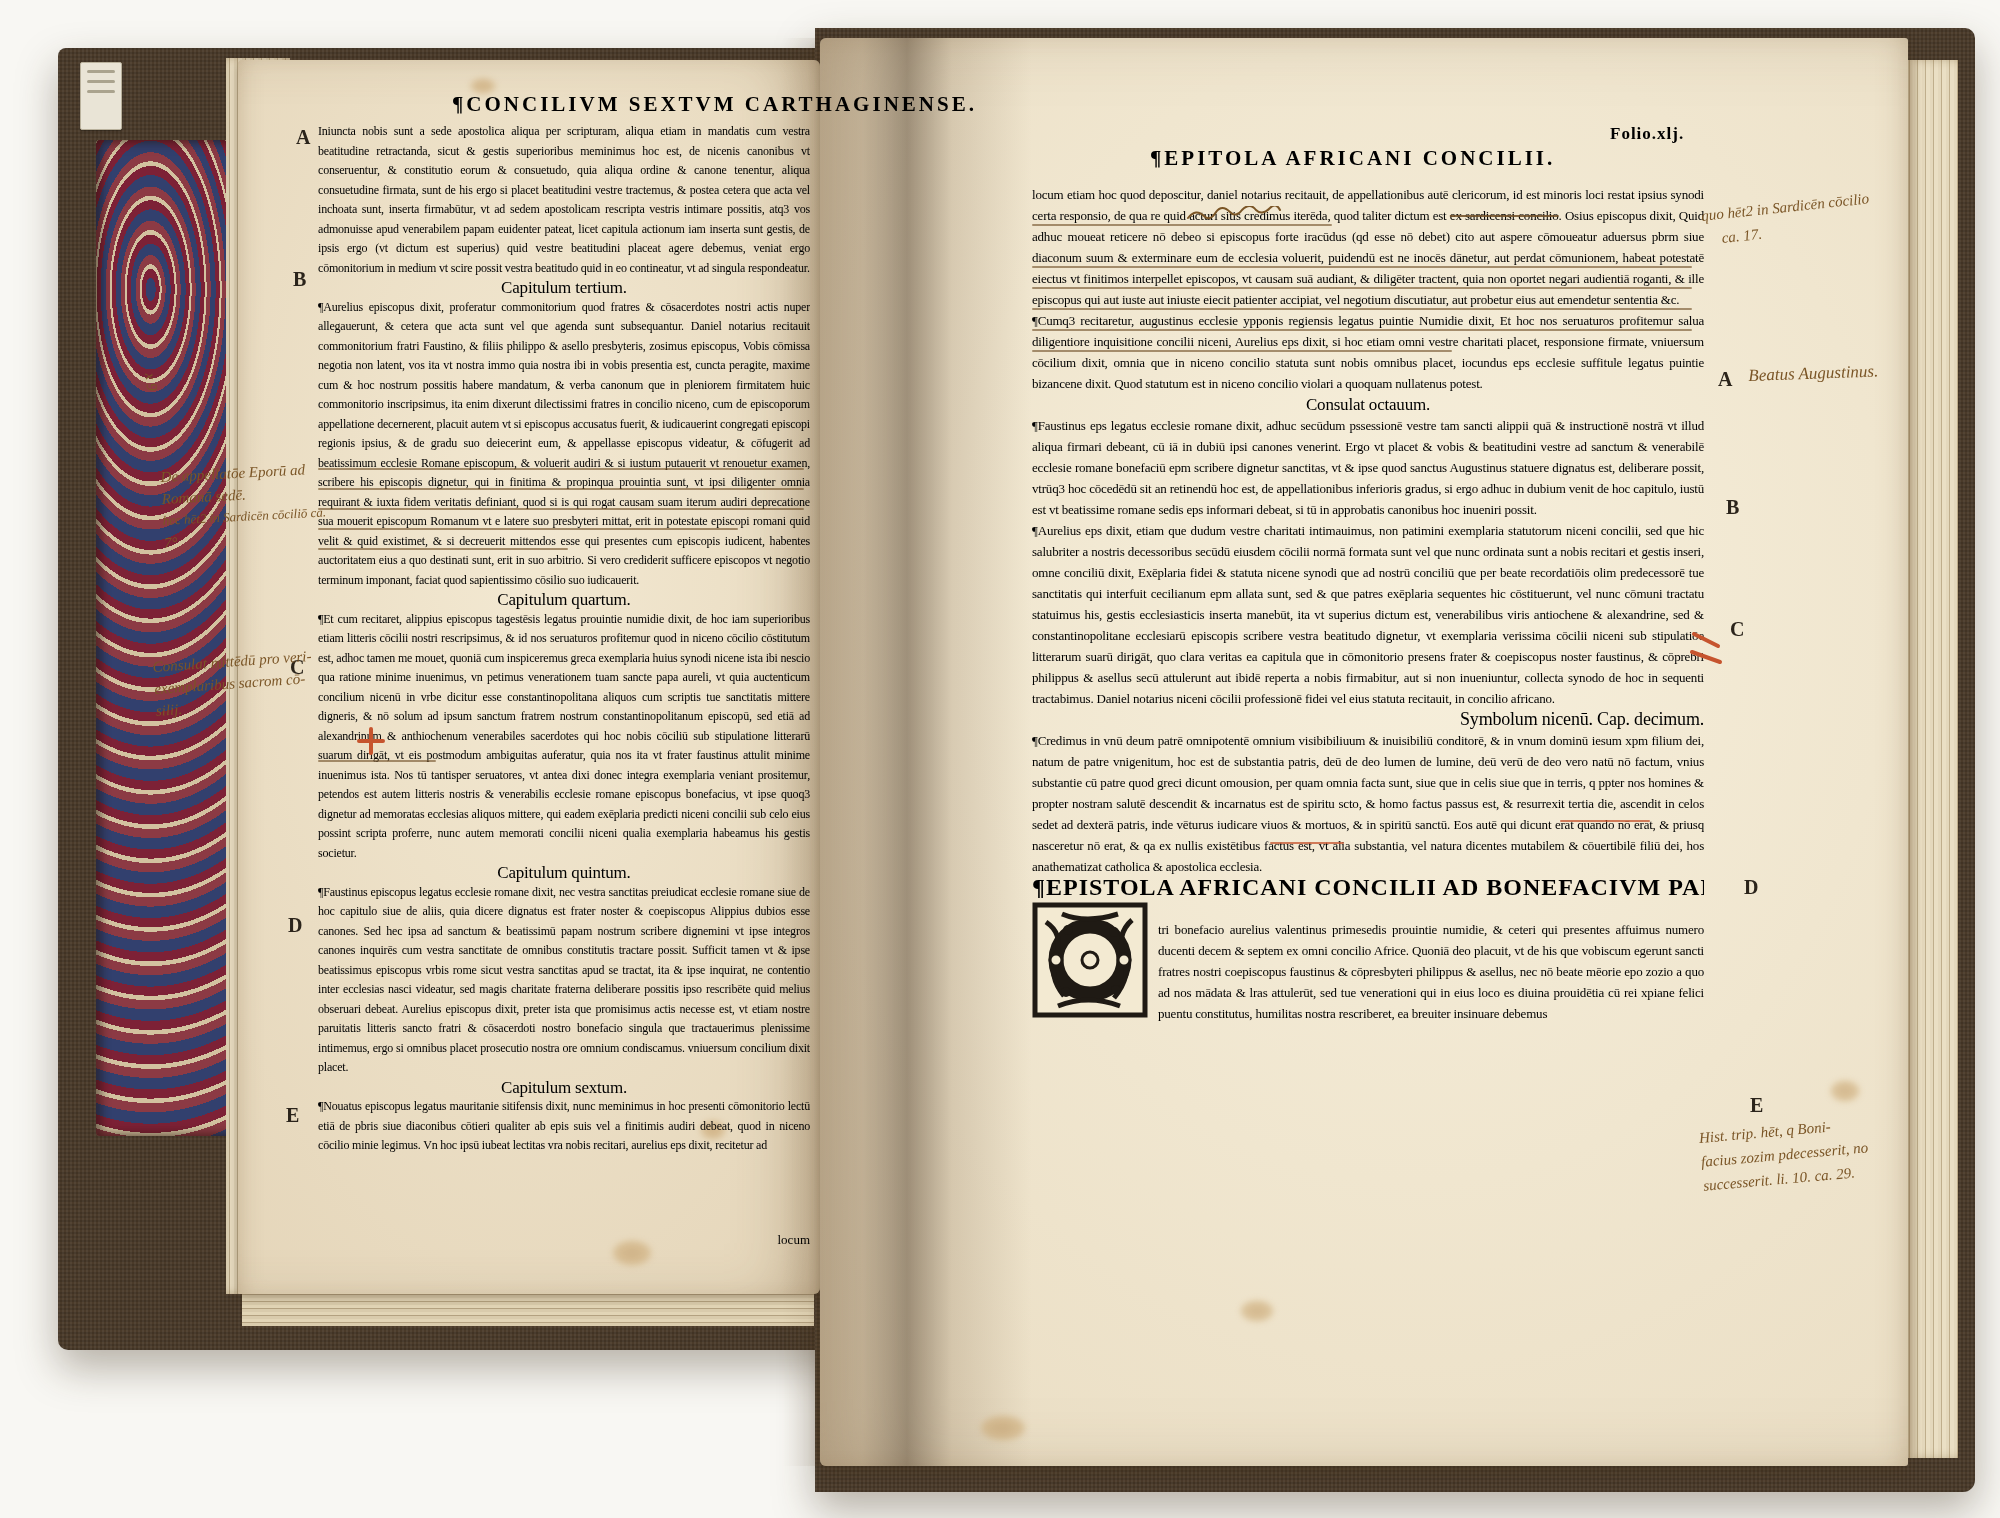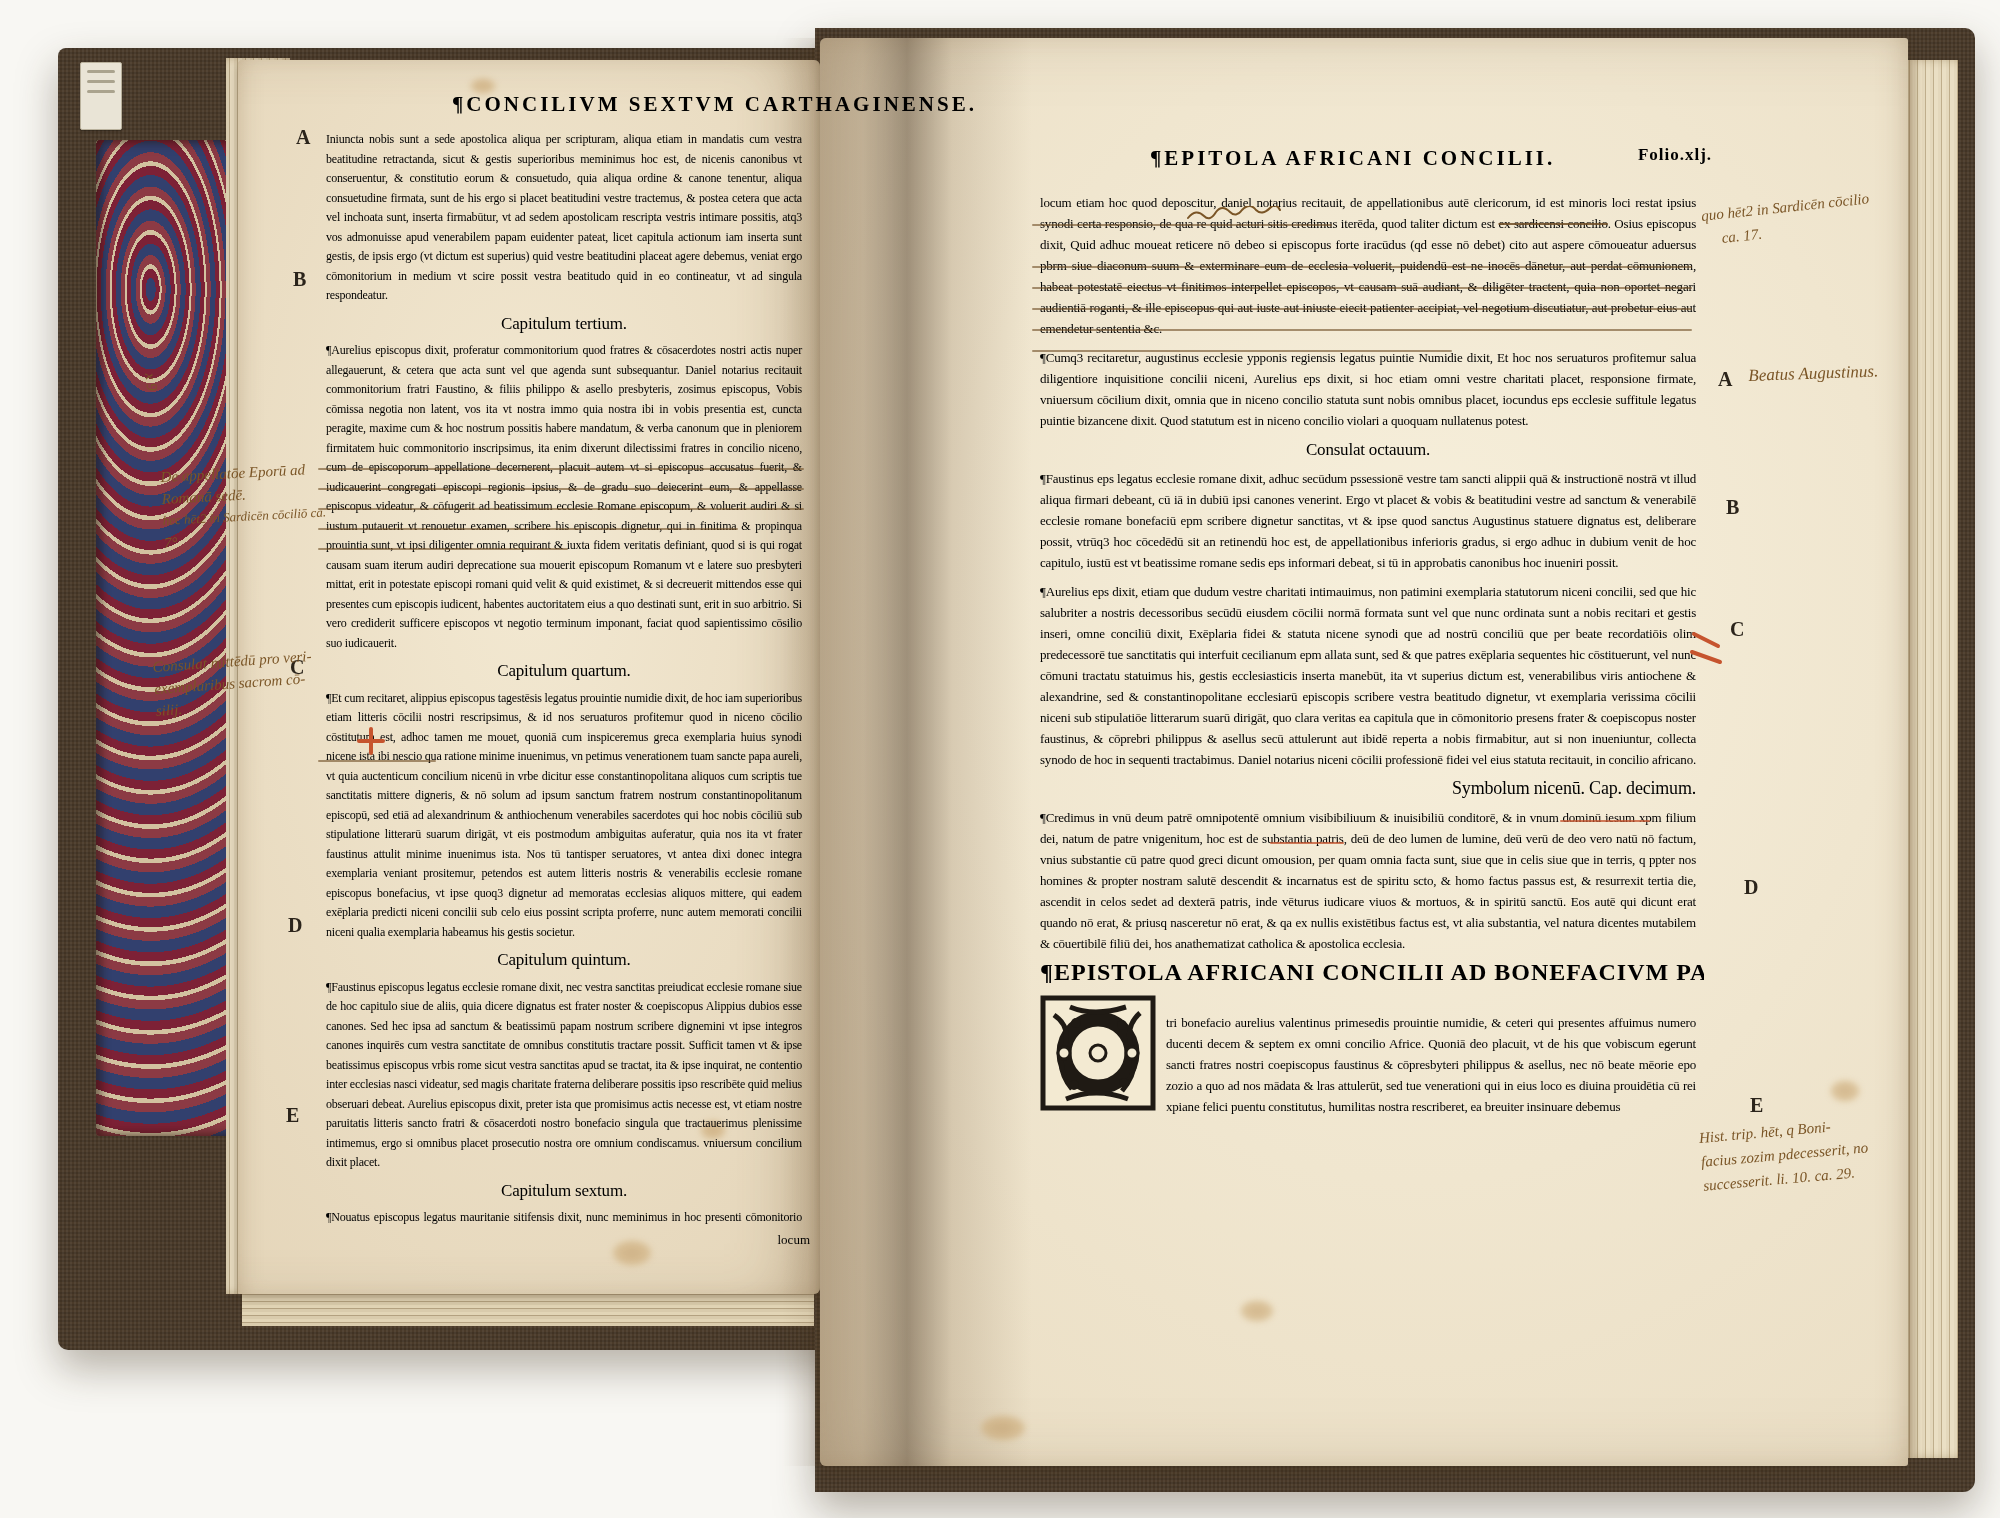--- a/index.html
+++ b/index.html
@@ -51,21 +51,21 @@
 
   .fox{border-radius:50%;filter:blur(3px);opacity:.5;background:radial-gradient(#b98d52,#caa66e 60%,transparent 75%);}
 
   
   .ink{color:#000000;}
   .running{font-size:21px;letter-spacing:3px;font-weight:bold;white-space:nowrap;}
   .folio{font-size:17px;font-weight:bold;letter-spacing:1px;}
   .col{text-align:justify;overflow:hidden;}
   .col-l{left:318px;top:122px;width:492px;height:1108px;font-size:12px;line-height:19.5px;letter-spacing:-.2px;}
   .col-r{left:1032px;top:184px;width:672px;height:1052px;font-size:13px;line-height:21px;letter-spacing:-.2px;}
-  .col p{margin:8px;text-indent:0;}
+  .col p{margin:0;text-indent:0;}
   .cap{text-align:center;font-size:17px;margin:0;}
   .mgl{font-size:20px;font-weight:bold;color:#2b241b;}
   .hw{font-style:italic;color:#7a5526;transform-origin:left top;}
   .hw div{white-space:nowrap;}
   .catch{left:318px;top:1232px;width:492px;text-align:right;font-size:13px;}
   .ink-line{position:absolute;height:2px;background:rgba(112,78,38,.6);border-radius:2px;}
   .red-line{background:rgba(198,84,46,.75);}
   .strike{text-decoration:line-through;text-decoration-color:rgba(112,78,38,.85);text-decoration-thickness:2px;}
   .big-head{font-size:24px;letter-spacing:1px;font-weight:bold;white-space:nowrap;margin:6px 0 2px 0;}
   .lead-caps{font-size:23px;letter-spacing:2px;font-weight:bold;}
@@ -136,21 +136,21 @@
 <div class="ink-line" style="left:318px;top:488px;width:486px;"></div>
 <div class="ink-line" style="left:318px;top:508px;width:486px;"></div>
 <div class="ink-line" style="left:318px;top:528px;width:420px;"></div>
 <div class="ink-line" style="left:318px;top:548px;width:250px;"></div>
 <div class="ink-line" style="left:318px;top:760px;width:118px;"></div>
 <svg class="abs" style="left:356px;top:726px;" width="30" height="30">
   <path d="M15 3 L15 27 M3 15 L27 15" stroke="#c6542e" stroke-width="4" stroke-linecap="round"></path>
 </svg>
 
 <div class="abs ink running" style="left:1150px;top:146px;">¶EPITOLA AFRICANI CONCILII.</div>
-<div class="abs ink folio" style="left:1610px;top:145px;width:130px;text-align:center;">Folio.xlj.</div>
+<div class="abs ink folio" style="left:1610px;top:124px;width:130px;text-align:left;">Folio.xlj.</div>
 
 <div class="abs mgl" style="left:1718px;top:368px;">A</div>
 <div class="abs hw" style="left:1748px;top:366px;font-size:17px;transform:rotate(-2deg);">Beatus Augustinus.</div>
 <div class="abs mgl" style="left:1726px;top:496px;">B</div>
 <div class="abs mgl" style="left:1730px;top:618px;">C</div>
 <div class="abs mgl" style="left:1744px;top:876px;">D</div>
 <div class="abs mgl" style="left:1750px;top:1094px;">E</div>
 
 <div class="abs col col-r ink">
   <p><span>locum etiam hoc quod deposcitur, daniel notarius recitauit, de appellationibus autē clericorum, id est minoris loci restat ipsius synodi certa responsio, de qua re quid acturi sitis credimus iterēda, quod taliter dictum est </span><span class="strike">ex sardicensi concilio</span><span>. Osius episcopus dixit, Quid adhuc moueat reticere nō debeo si episcopus forte iracūdus (qd esse nō debet) cito aut aspere cōmoueatur aduersus pbrm siue diaconum suum &amp; exterminare eum de ecclesia voluerit, puidendū est ne inocēs dānetur, aut perdat cōmunionem, habeat potestatē eiectus vt finitimos interpellet episcopos, vt causam suā audiant, &amp; diligēter tractent, quia non oportet negari audientiā roganti, &amp; ille episcopus qui aut iuste aut iniuste eiecit patienter accipiat, vel negotium discutiatur, aut probetur eius aut emendetur sententia &amp;c.</span></p>

